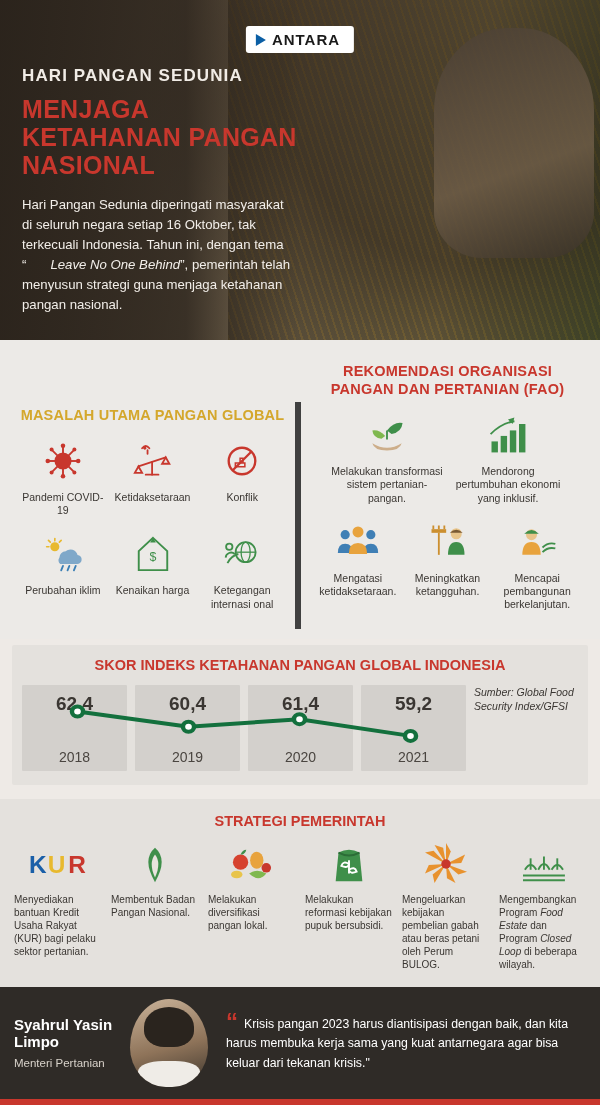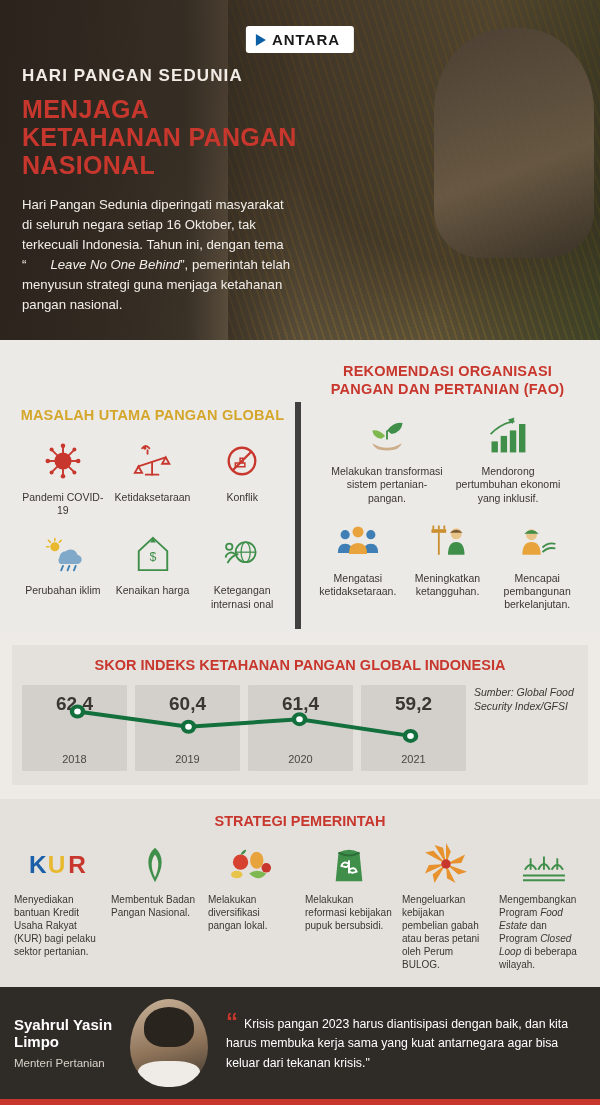--- a/index.html
+++ b/index.html
@@ -96,21 +96,21 @@
     color: #c8372d; font-size: 14.5px; font-weight: bold; text-align: center; margin-bottom: 12px;
   }
   .score-body { display: flex; align-items: flex-start; gap: 8px; }
   .bars { position: relative; flex: 1; display: flex; gap: 8px; }
   .bar-col {
     flex: 1; background: #d3d0cc; border-radius: 1px;
     display: flex; flex-direction: column; align-items: center; justify-content: space-between;
     padding: 8px 0 6px 0; height: 86px; position: relative;
   }
   .bar-val { font-size: 19px; font-weight: bold; color: #3a3632; }
-  .bar-year { font-size: 11px; color: #4a4540; }
+  .bar-year { font-size: 14px; color: #4a4540; }
   .chart-svg { position: absolute; left: 0; top: 0; width: 100%; height: 86px; pointer-events: none; }
   .source {
     width: 104px; font-size: 10.5px; font-style: italic; line-height: 1.35; color: #3a3632;
     display: flex; align-items: center;
   }
 
   
   .strategy { background: #e4e1dd; padding: 14px 10px 16px 10px; }
   .strat-title { color: #c8372d; font-size: 14.5px; font-weight: bold; text-align: center; margin-bottom: 12px; }
   .strat-grid { display: flex; gap: 2px; }

